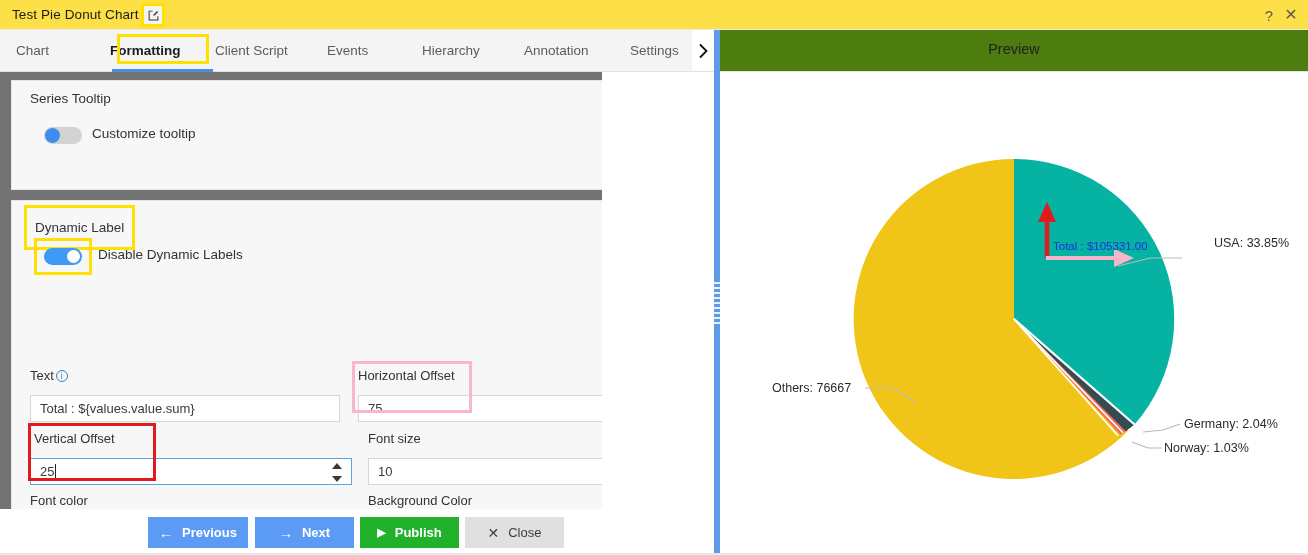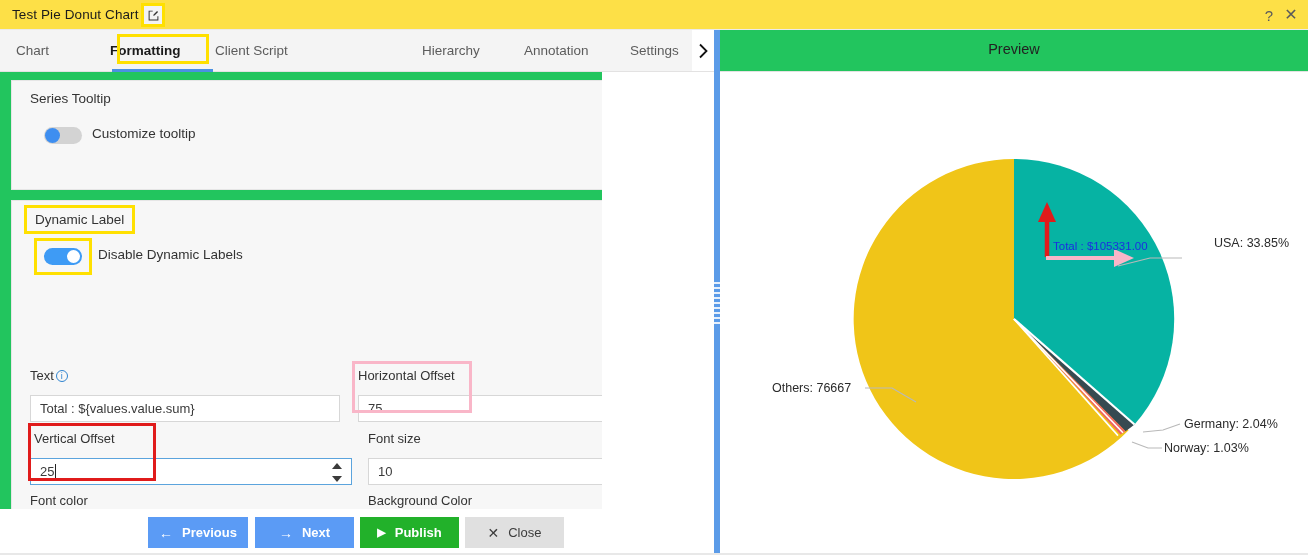--- a/index.html
+++ b/index.html
@@ -63,32 +63,32 @@
   .splitter-grip {
     position: absolute; left: 714px; top: 282px; width: 6px; height: 44px;
     background:
       repeating-linear-gradient(to bottom,
         rgba(255,255,255,.85) 0 2px, rgba(91,155,232,0) 2px 5px);
   }
 
   
   .leftpane {
     position: absolute; left: 0; top: 72px; width: 602px; height: 437px;
-    background: #22c55e; overflow: hidden;
+    background: #737373; overflow: hidden;
   }
   .card {
     position: absolute; left: 11px; width: 673px;
     background: #f7f7f7; border: 1px solid #e6e6e6;
   }
   .card-title {
     position: absolute; left: 18px; top: 10px;
     font-size: 13.5px; color: #333;
   }
   .card-title.hl {
-    left: 12px; top: 4px; padding: 4px 8px;
+    left: 12px; top: 4px; padding: 12px 8px;
     border: 3px solid #ffe000; background: transparent;
   }
   .icon-refresh {
     position: absolute; right: 58px; top: 11px; width: 16px; height: 16px;
     cursor: pointer;
   }
   .icon-collapse {
     position: absolute; right: 14px; top: 8px; width: 21px; height: 21px;
     border-radius: 50%; background: #1a7fd4;
     display: flex; align-items: center; justify-content: center; cursor: pointer;
@@ -171,21 +171,21 @@
   .btn.gray { background: #e0e0e0; color: #3c3c3c; font-weight: normal; }
   .btn .gl { font-size: 14px; line-height: 1; }
 
   
   .preview {
     position: absolute; left: 720px; top: 30px; width: 588px; height: 525px;
     background: #ffffff;
   }
   .preview-head {
     position: absolute; left: 0; top: 0; width: 588px; height: 42px;
-    background: #22c55e; border-bottom: 1px solid #e3e2e2;
+    background: #4d7c0f; border-bottom: 1px solid #e3e2e2;
   }
   .preview-title {
     position: absolute; width: 588px; top: 11px; text-align: center;
     font-size: 14.5px; color: #222;
   }
   .chart-area { position: absolute; left: 0; top: 42px; width: 588px; height: 483px; }
   .chart-label {
     position: absolute; font-size: 12.5px; color: #2b2b2b; white-space: nowrap;
   }
   .dyn-total {
@@ -217,20 +217,23 @@
     <div class="tab" style="left:16px;width:86px;">
       <span>Chart</span>
     </div>
     <div class="tab active" style="left:110px;width:105px;">
       <span>Formatting</span>
       <span class="tab-underline"></span>
     </div>
     <div class="tab" style="left:215px;width:105px;">
       <span>Client Script</span>
     </div>
+    <div class="tab" style="left:327px;width:82px;">
+      <span>Events</span>
+    </div>
     <div class="tab" style="left:422px;width:98px;">
       <span>Hierarchy</span>
     </div>
     <div class="tab" style="left:524px;width:100px;">
       <span>Annotation</span>
     </div>
     <div class="tab" style="left:630px;width:82px;text-align:left;">
       <span>Settings</span>
     </div>
     <div class="tab-hl" style="left:117px;width:92px;"></div>

